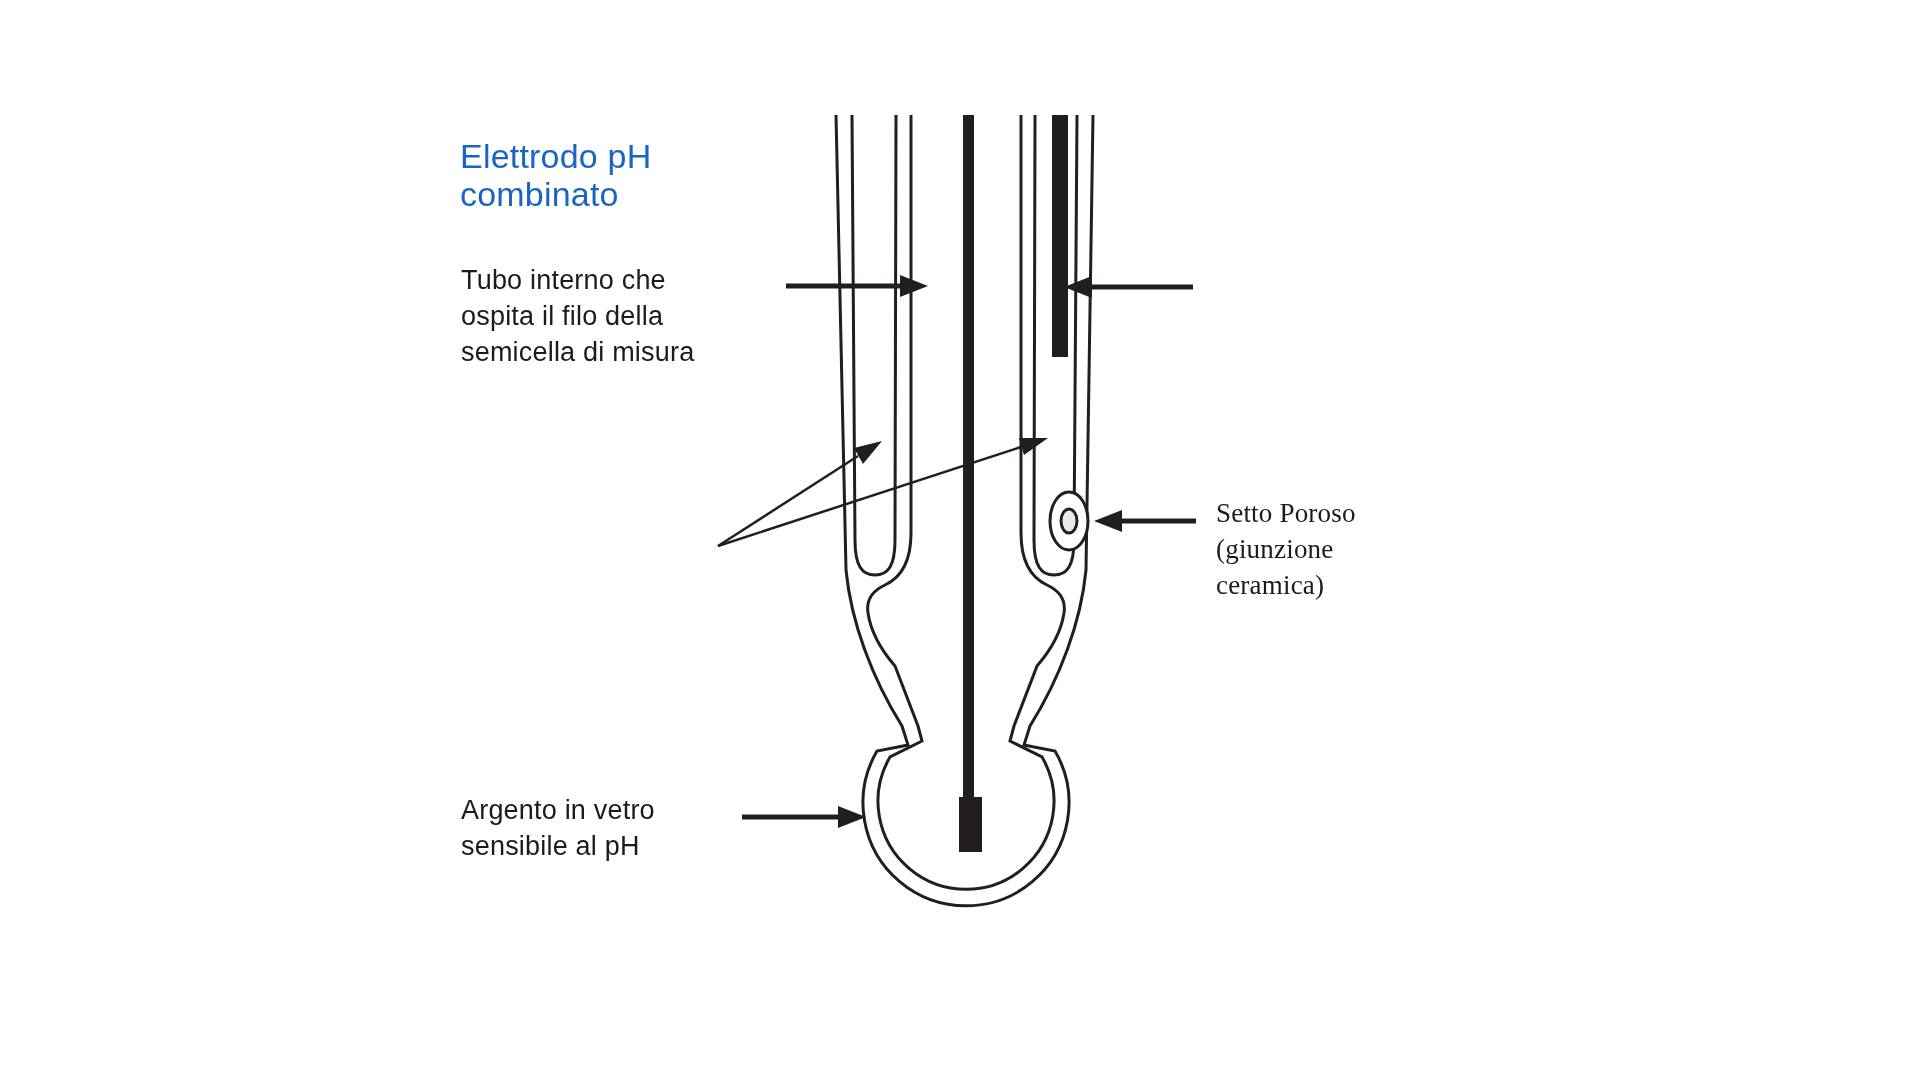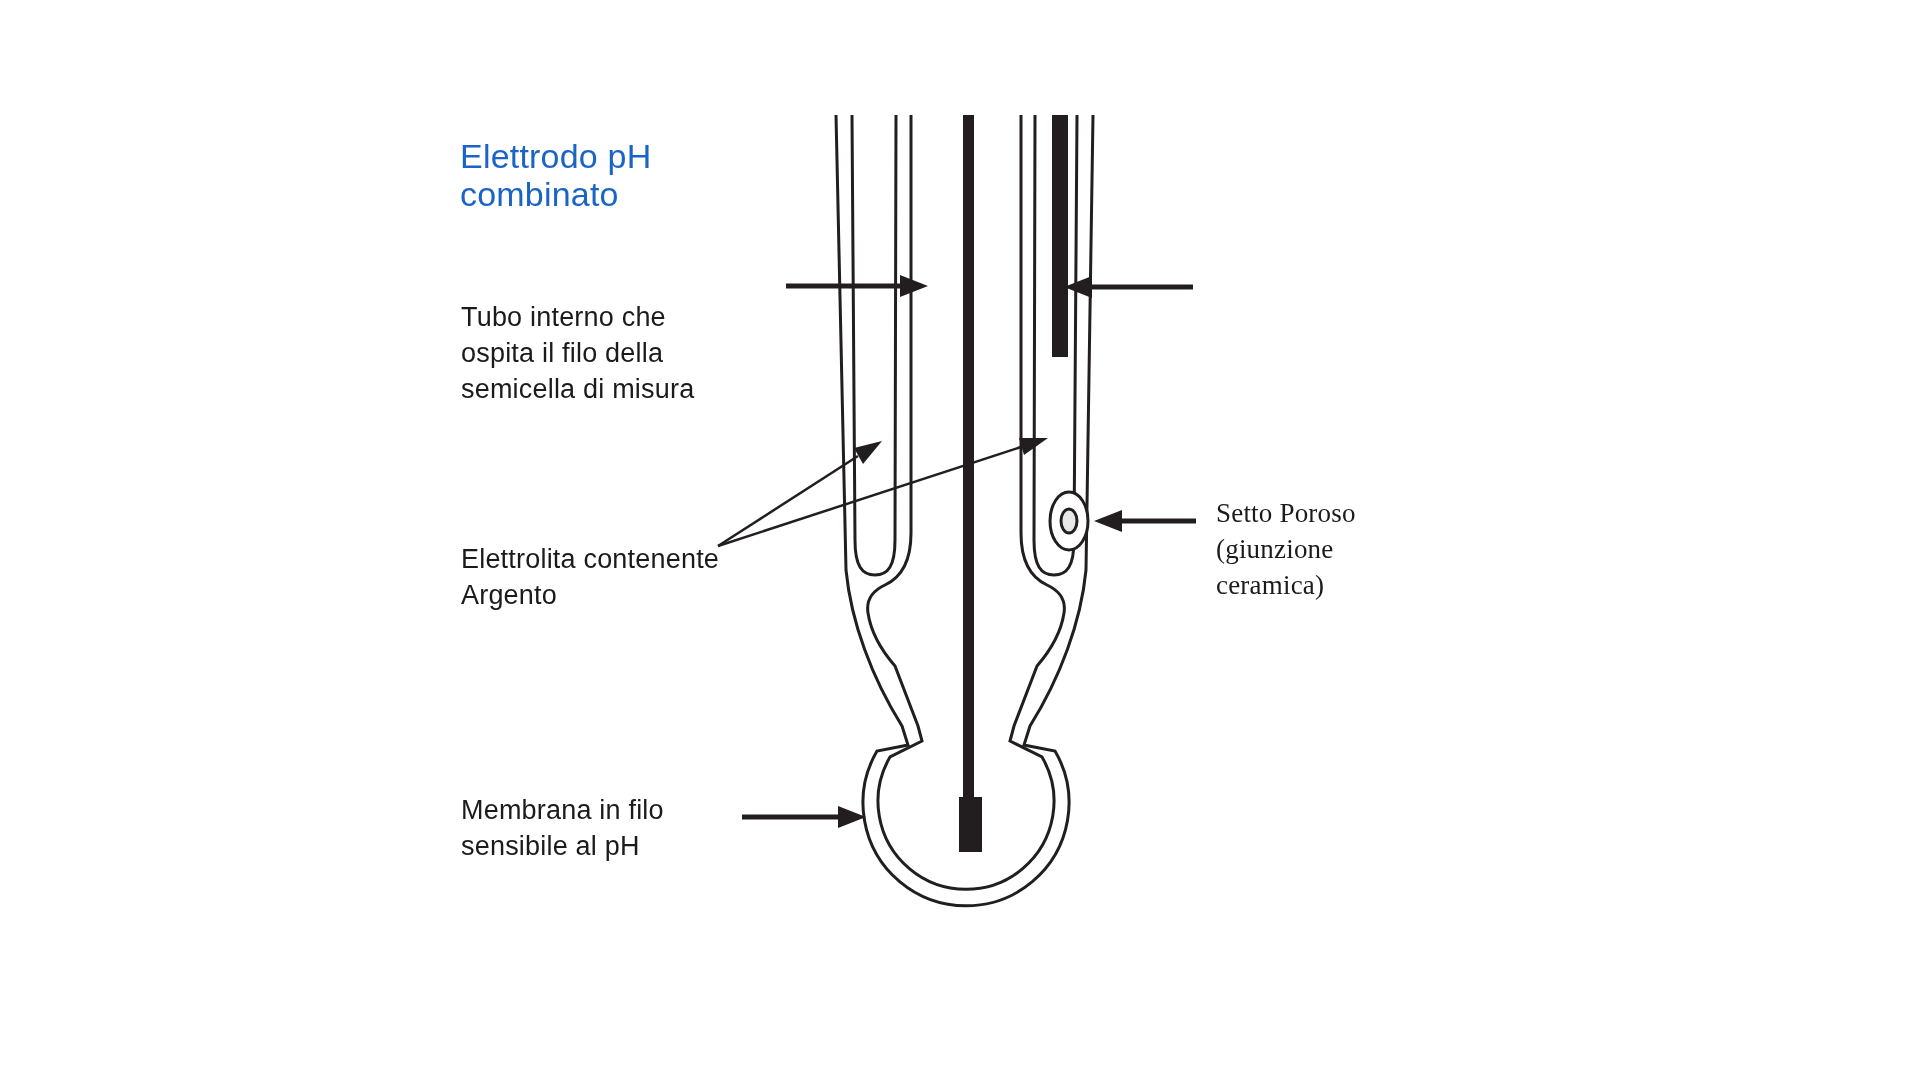--- a/index.html
+++ b/index.html
@@ -90,28 +90,26 @@
       <g>
         <line x1="718" y1="546" x2="1021" y2="447" stroke-width="2.5"></line>
         <polygon points="1048,438 1024,455 1019,438" stroke="none"></polygon>
       </g>
     </g>
   </svg>
 
   <div class="title" style="left:460px; top:137px;">Elettrodo pH
 combinato</div>
 
-  <div class="label" style="left:461px; top:262px;margin-top:37px;">Tubo interno che
+  <div class="label" style="left:461px; top:262px;">Tubo interno che
 ospita il filo della
 semicella di misura</div>
 
 
-  <div class="label" style="left:461px; top:541px;">Elettrolita contenente
-Argento</div>
 
   <div class="label" style="left:1216px; top:495px;font-family:Liberation Serif, serif;">Setto Poroso
 (giunzione
 ceramica)</div>
 
-  <div class="label" style="left:461px; top:792px;">Membrana in filo
+  <div class="label" style="left:461px; top:792px;">Argento in vetro
 sensibile al pH</div>
 
 </div>
 
 </body></html>

